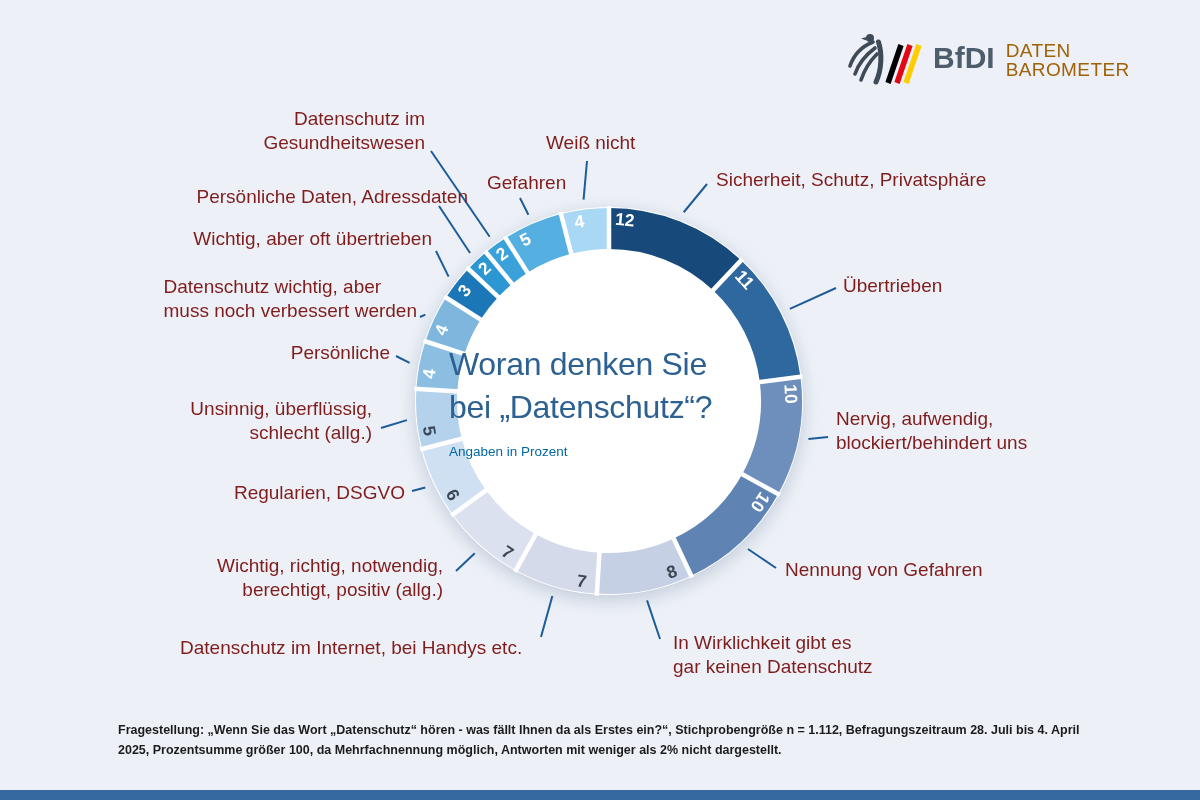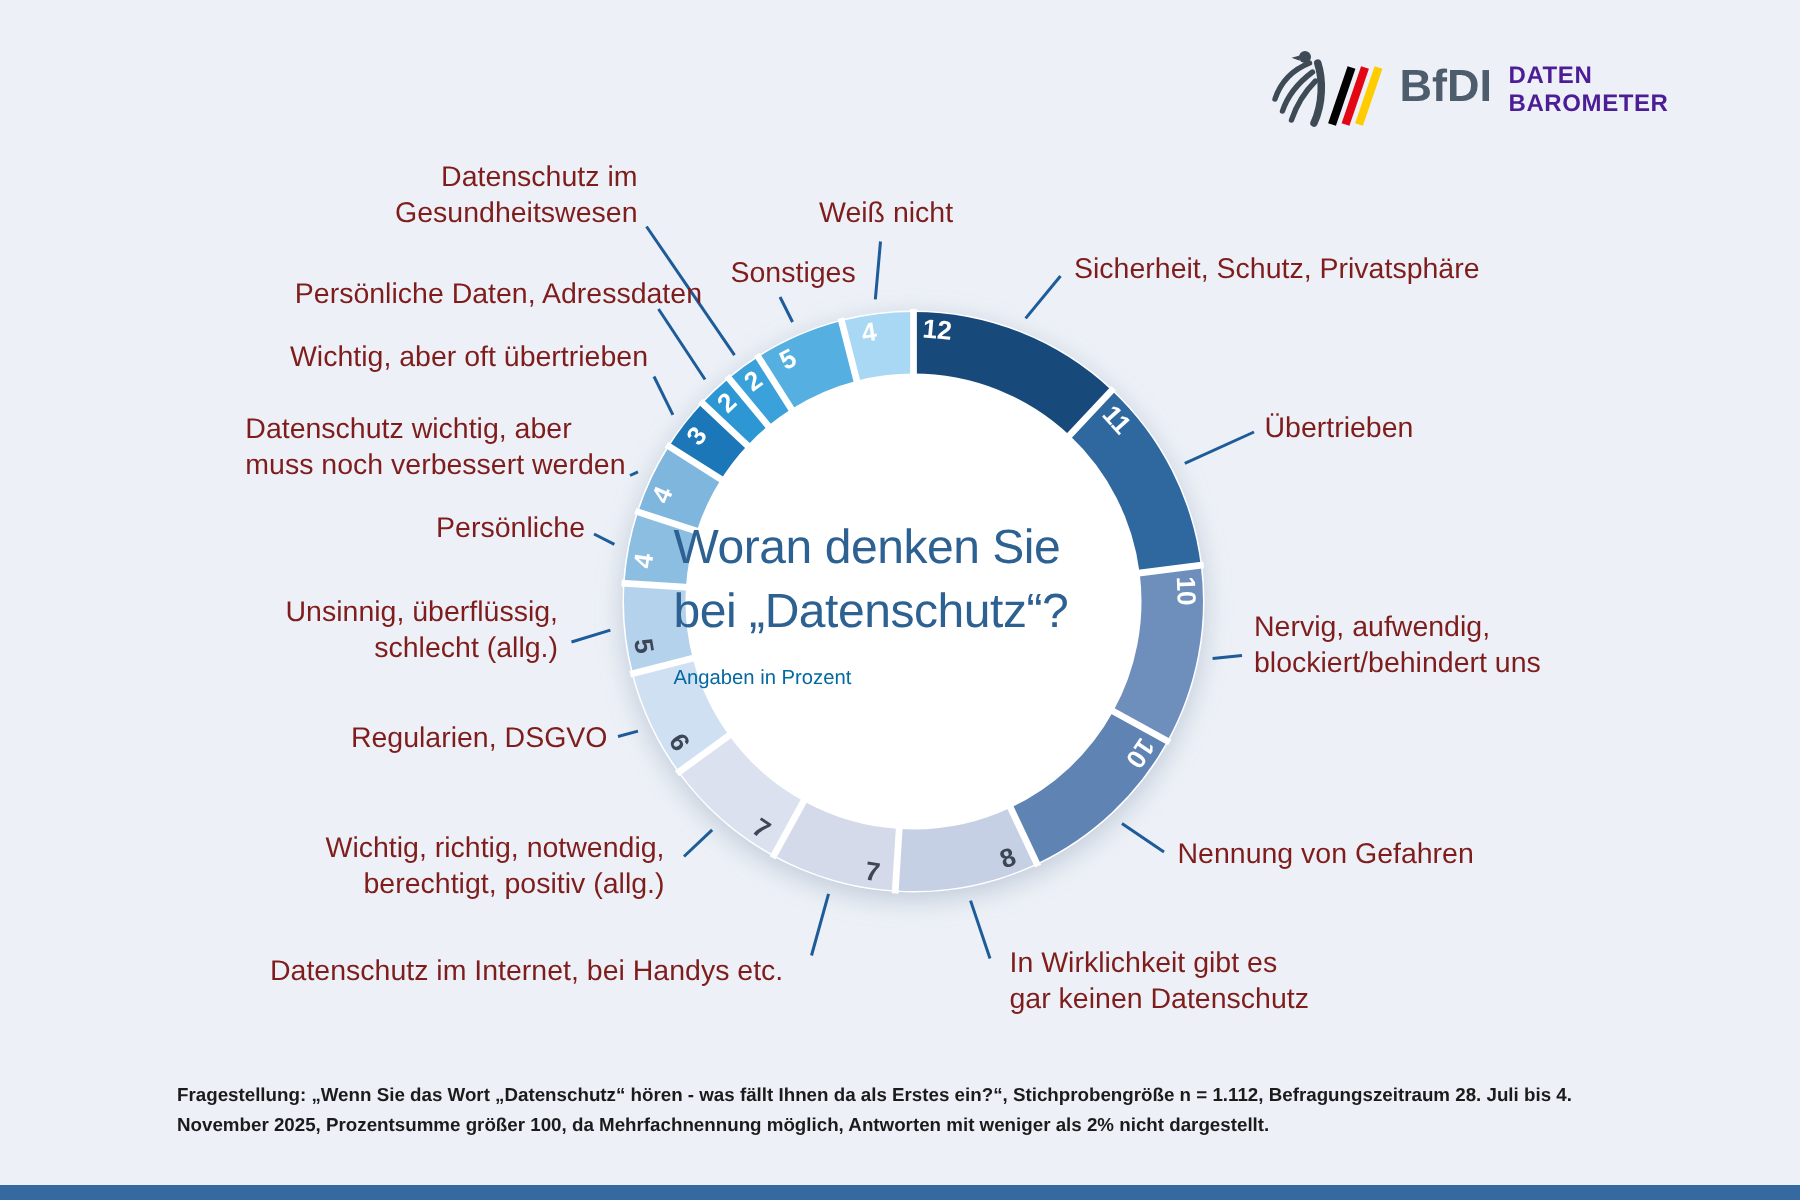--- a/index.html
+++ b/index.html
@@ -14,21 +14,21 @@
   .seg-label{position:absolute;font-size:19px;line-height:23.5px;color:#7f1d1d;white-space:nowrap;}
   
   .center-text{position:absolute;left:609px;top:401px;transform:translate(-50%,-50%);
                text-align:left;width:320px;}
   .center-text .title{font-size:32px;line-height:43px;color:#2D6192;letter-spacing:-0.3px;font-weight:400;}
   .center-text .subtitle{font-size:13.5px;color:#0369a1;margin-top:15px;}
   
   .logo{position:absolute;left:843px;top:28px;height:60px;display:flex;align-items:center;}
   .logo svg{display:block;}
   .logo-org{font-size:30px;font-weight:600;color:#4E5D6B;letter-spacing:0px;margin-left:10px;}
-  .logo-product{margin-left:11px;font-size:16px;font-weight:700;color:#4c1d95;
+  .logo-product{margin-left:11px;font-size:19px;font-weight:400;color:#a16207;
                 letter-spacing:0.4px;line-height:19px;margin-top:3px;}
   
   .footnote{position:absolute;left:118px;top:720px;width:980px;font-size:12.5px;
             line-height:20px;font-weight:700;color:#1B1B1B;}
   
   .footer-band{position:absolute;left:0;bottom:0;width:1200px;height:10px;background:#35699F;}
 </style>
 </head>
 <body>
 
@@ -153,21 +153,21 @@
         <div>Wichtig, aber oft übertrieben</div>
       </div>
       <div class="seg-label" style="right: 732px; top: 185px; text-align: right;">
         <div>Persönliche Daten, Adressdaten</div>
       </div>
       <div class="seg-label" style="right: 775px; top: 107px; text-align: right;">
         <div>Datenschutz im</div>
         <div>Gesundheitswesen</div>
       </div>
       <div class="seg-label" style="left: 487px; top: 171px;">
-        <div>Sonstiges</div>
+        <div>Gefahren</div>
       </div>
       <div class="seg-label" style="left: 546px; top: 131px;">
         <div>Weiß nicht</div>
       </div>
     </div>
 
   <div class="center-text">
     <div class="title">
       <div>Woran denken Sie</div>
       <div>bei „Datenschutz“?</div>
@@ -193,17 +193,17 @@
         <line x1="63" y1="54" x2="76" y2="16" stroke="#FFCC00" stroke-width="5.5"></line>
       </g>
     </svg>
     <div class="logo-org">BfDI</div>
     <div class="logo-product">
       <div>DATEN</div>
       <div>BAROMETER</div>
     </div>
   </div>
 
-  <div class="footnote">Fragestellung: „Wenn Sie das Wort „Datenschutz“ hören - was fällt Ihnen da als Erstes ein?“, Stichprobengröße n = 1.112, Befragungszeitraum 28. Juli bis 4. November 2025, Prozentsumme größer 100, da Mehrfachnennung möglich, Antworten mit weniger als 2% nicht dargestellt.</div>
+  <div class="footnote">Fragestellung: „Wenn Sie das Wort „Datenschutz“ hören - was fällt Ihnen da als Erstes ein?“, Stichprobengröße n = 1.112, Befragungszeitraum 28. Juli bis 4. April 2025, Prozentsumme größer 100, da Mehrfachnennung möglich, Antworten mit weniger als 2% nicht dargestellt.</div>
 
   <div class="footer-band"></div>
 
 </div>
 
 </body></html>

